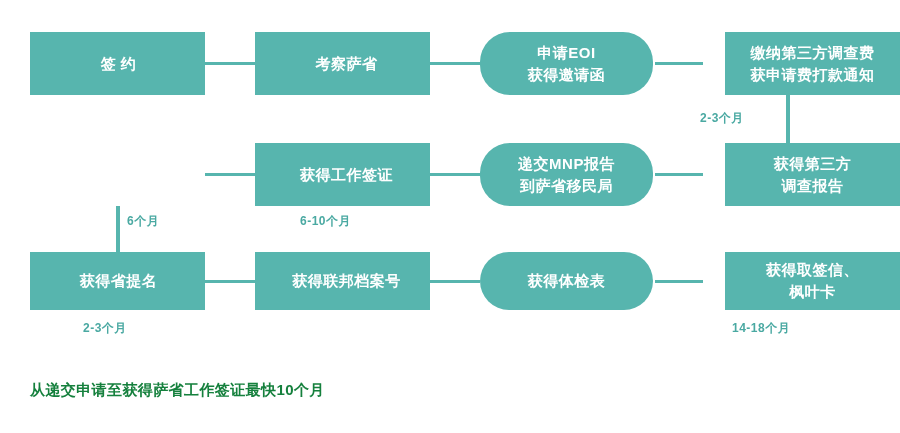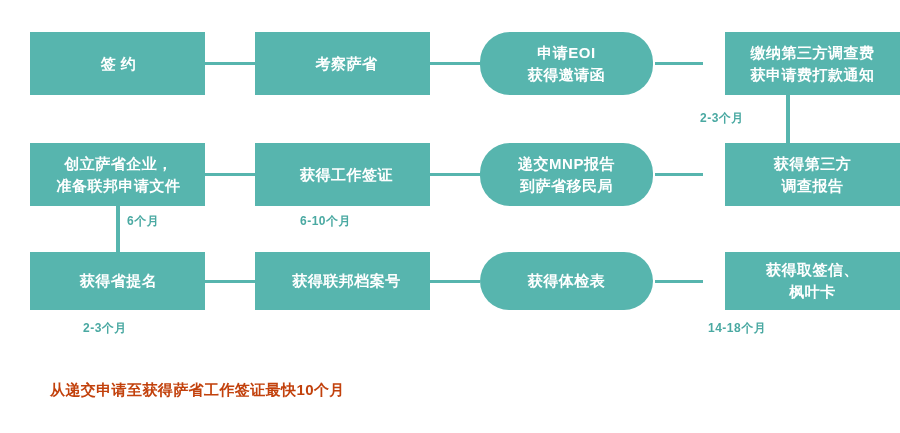--- a/index.html
+++ b/index.html
@@ -81,33 +81,32 @@
     color: #4aa9a2;
     font-size: 12px;
     font-weight: bold;
     letter-spacing: 0.5px;
     white-space: nowrap;
   }
   .cap-23-top   { left: 700px; top: 110px; }
   .cap-6        { left: 127px; top: 213px; }
   .cap-610      { left: 300px; top: 213px; }
   .cap-23-bot   { left: 83px;  top: 320px; }
-  .cap-1418     { left: 708px; top: 320px; text-align: center; }
+  .cap-1418     { left: 732px; top: 320px; text-align: center; }
 
   
   .footer-note {
     position: absolute;
     left: 30px;
     top: 381px;
-    color: #c2410c;
+    color: #15803d;
     font-size: 15px;
     font-weight: bold;
     letter-spacing: 0.4px;
     white-space: nowrap;
-    margin-left: 20px;
   }
 </style>
 </head>
 <body>
 
 <div id="canvas">
 
   <div class="node c1 r1">
     <span class="node-text">签 约</span>
   </div>
@@ -125,24 +124,20 @@
   <div class="h-link hl-r1 gap-c"></div>
 
   <div class="node c4 r1">
     <span class="node-text">缴纳第三方调查费
 获申请费打款通知</span>
   </div>
 
   <div class="v-link vl-right-1"></div>
   <div class="caption cap-23-top">2-3个月</div>
 
-  <div class="node c1 r2">
-    <span class="node-text">创立萨省企业，
-准备联邦申请文件</span>
-  </div>
   <div class="h-link hl-r2 gap-a"></div>
 
   <div class="node c2 r2">
     <span class="node-text">获得工作签证</span>
   </div>
   <div class="h-link hl-r2 gap-b"></div>
 
   <div class="node c3 r2">
     <span class="node-text">递交MNP报告
 到萨省移民局</span>

